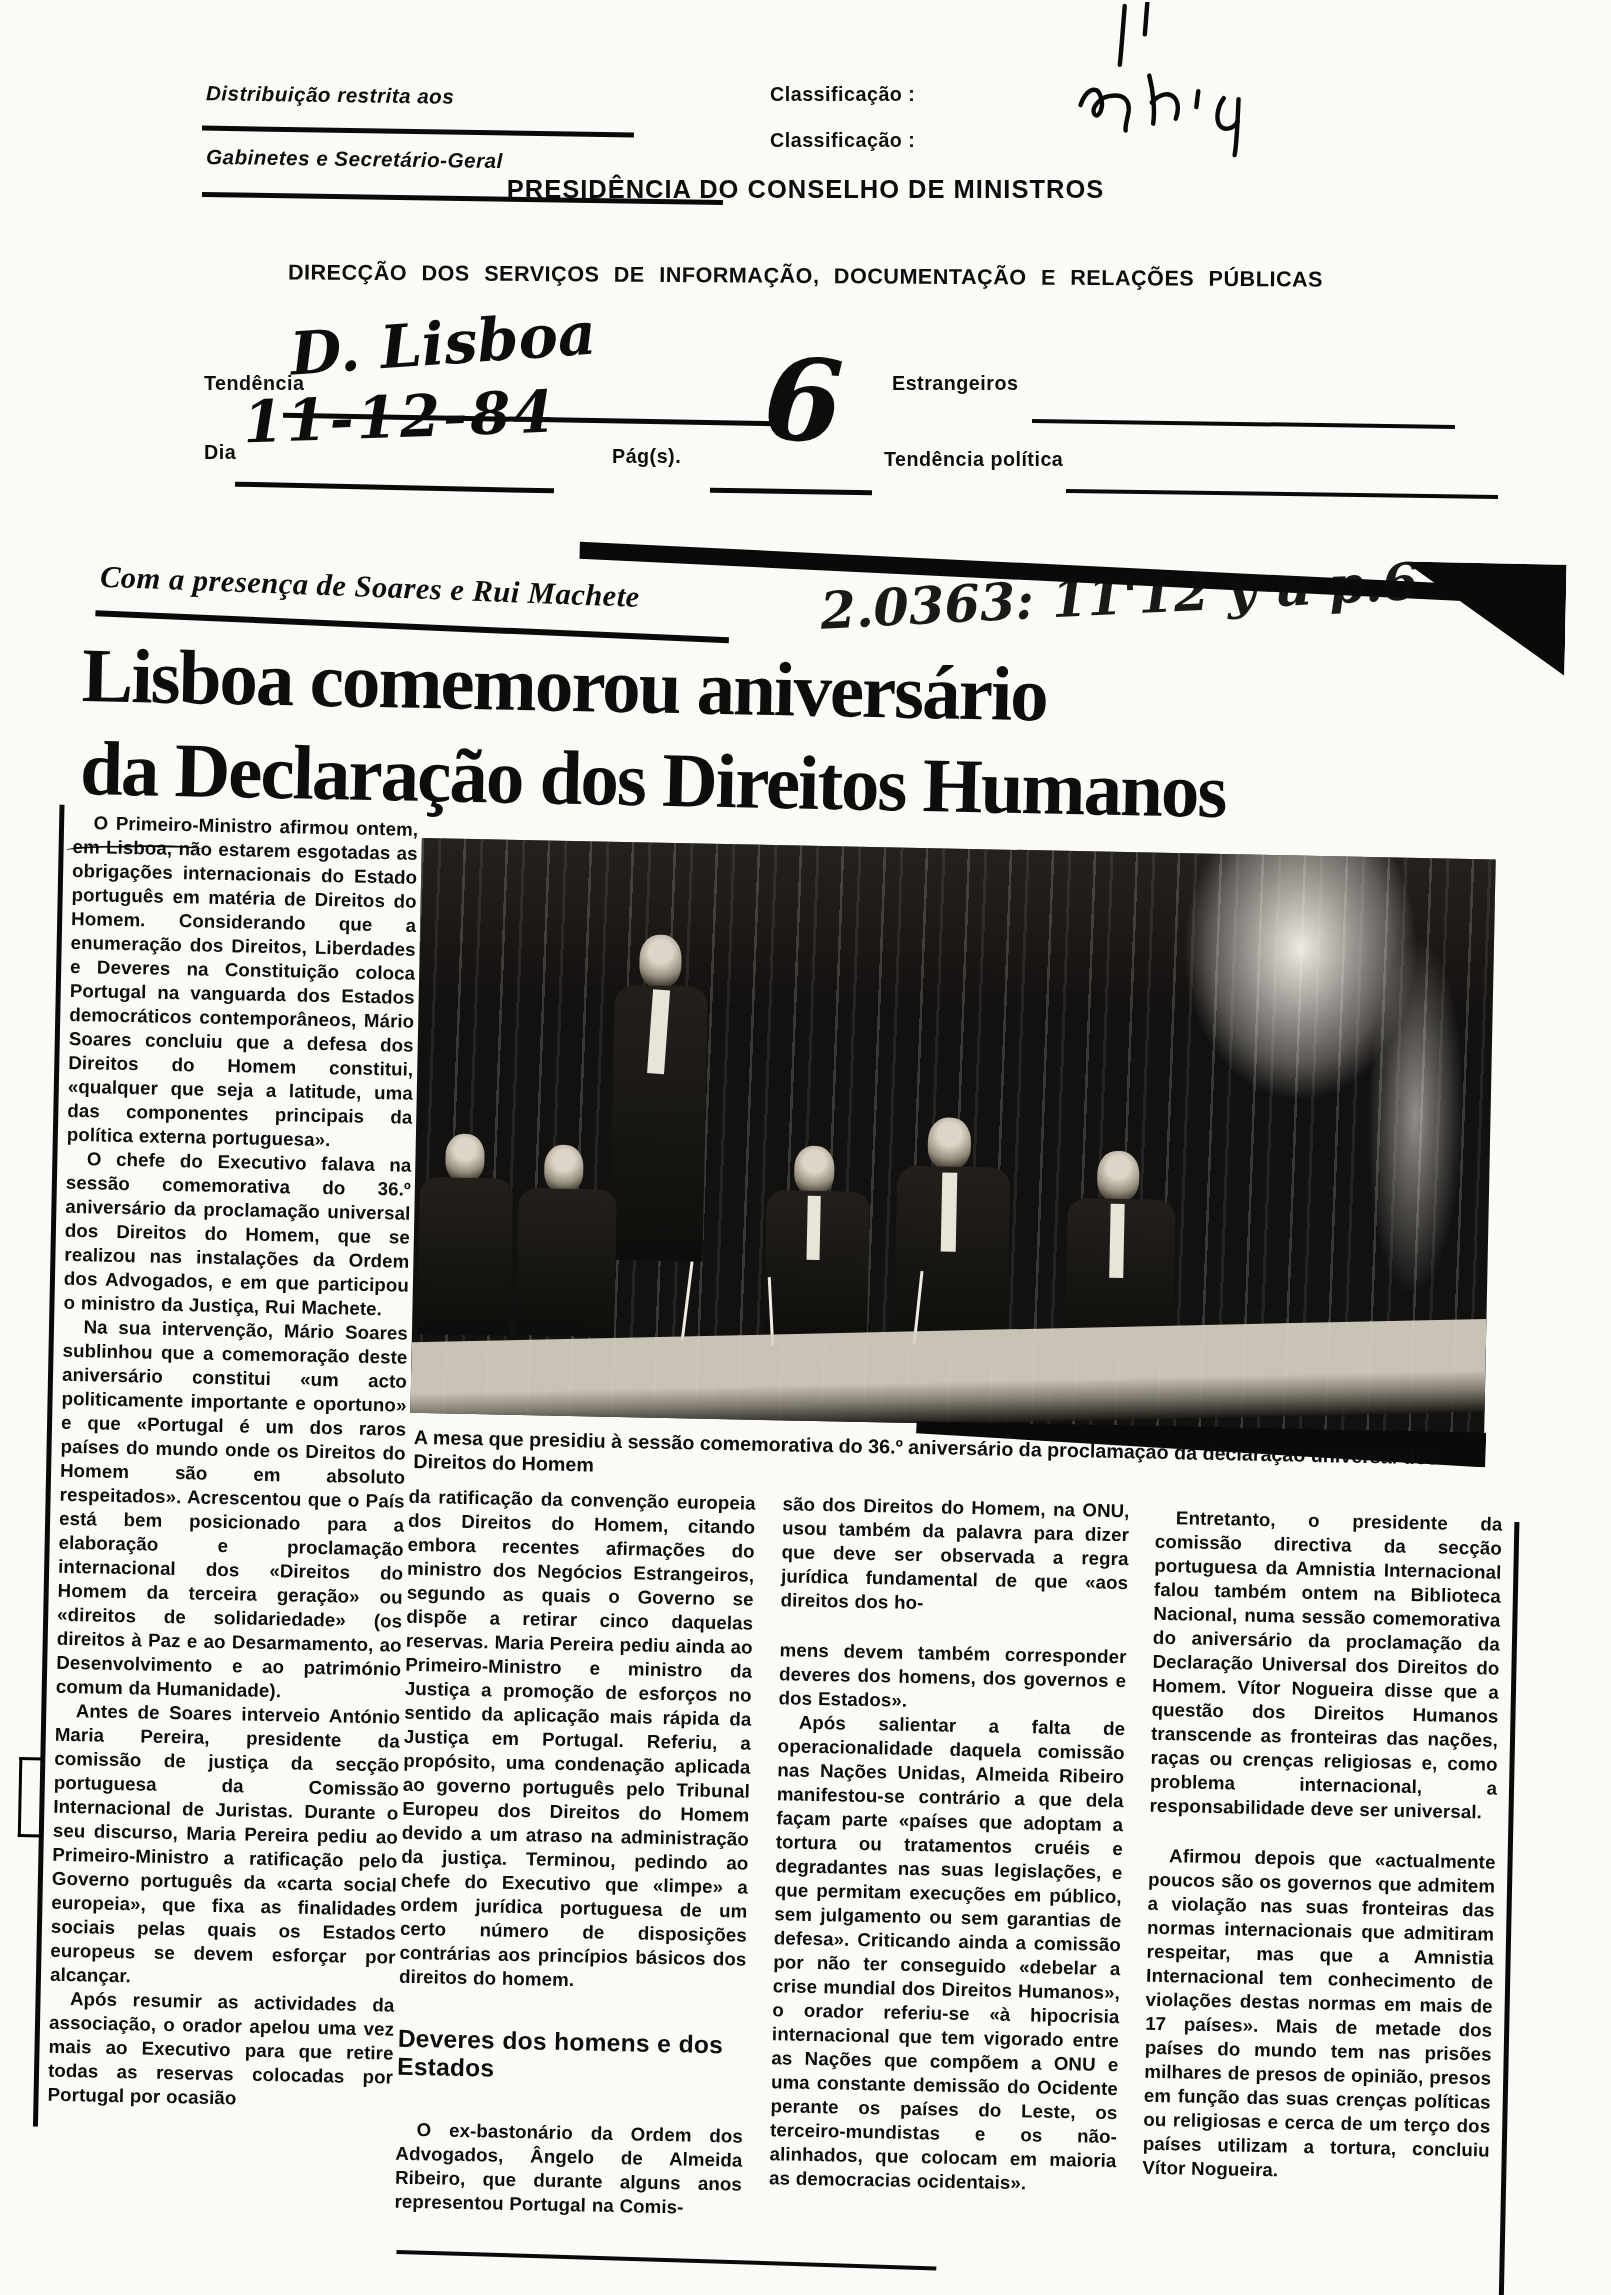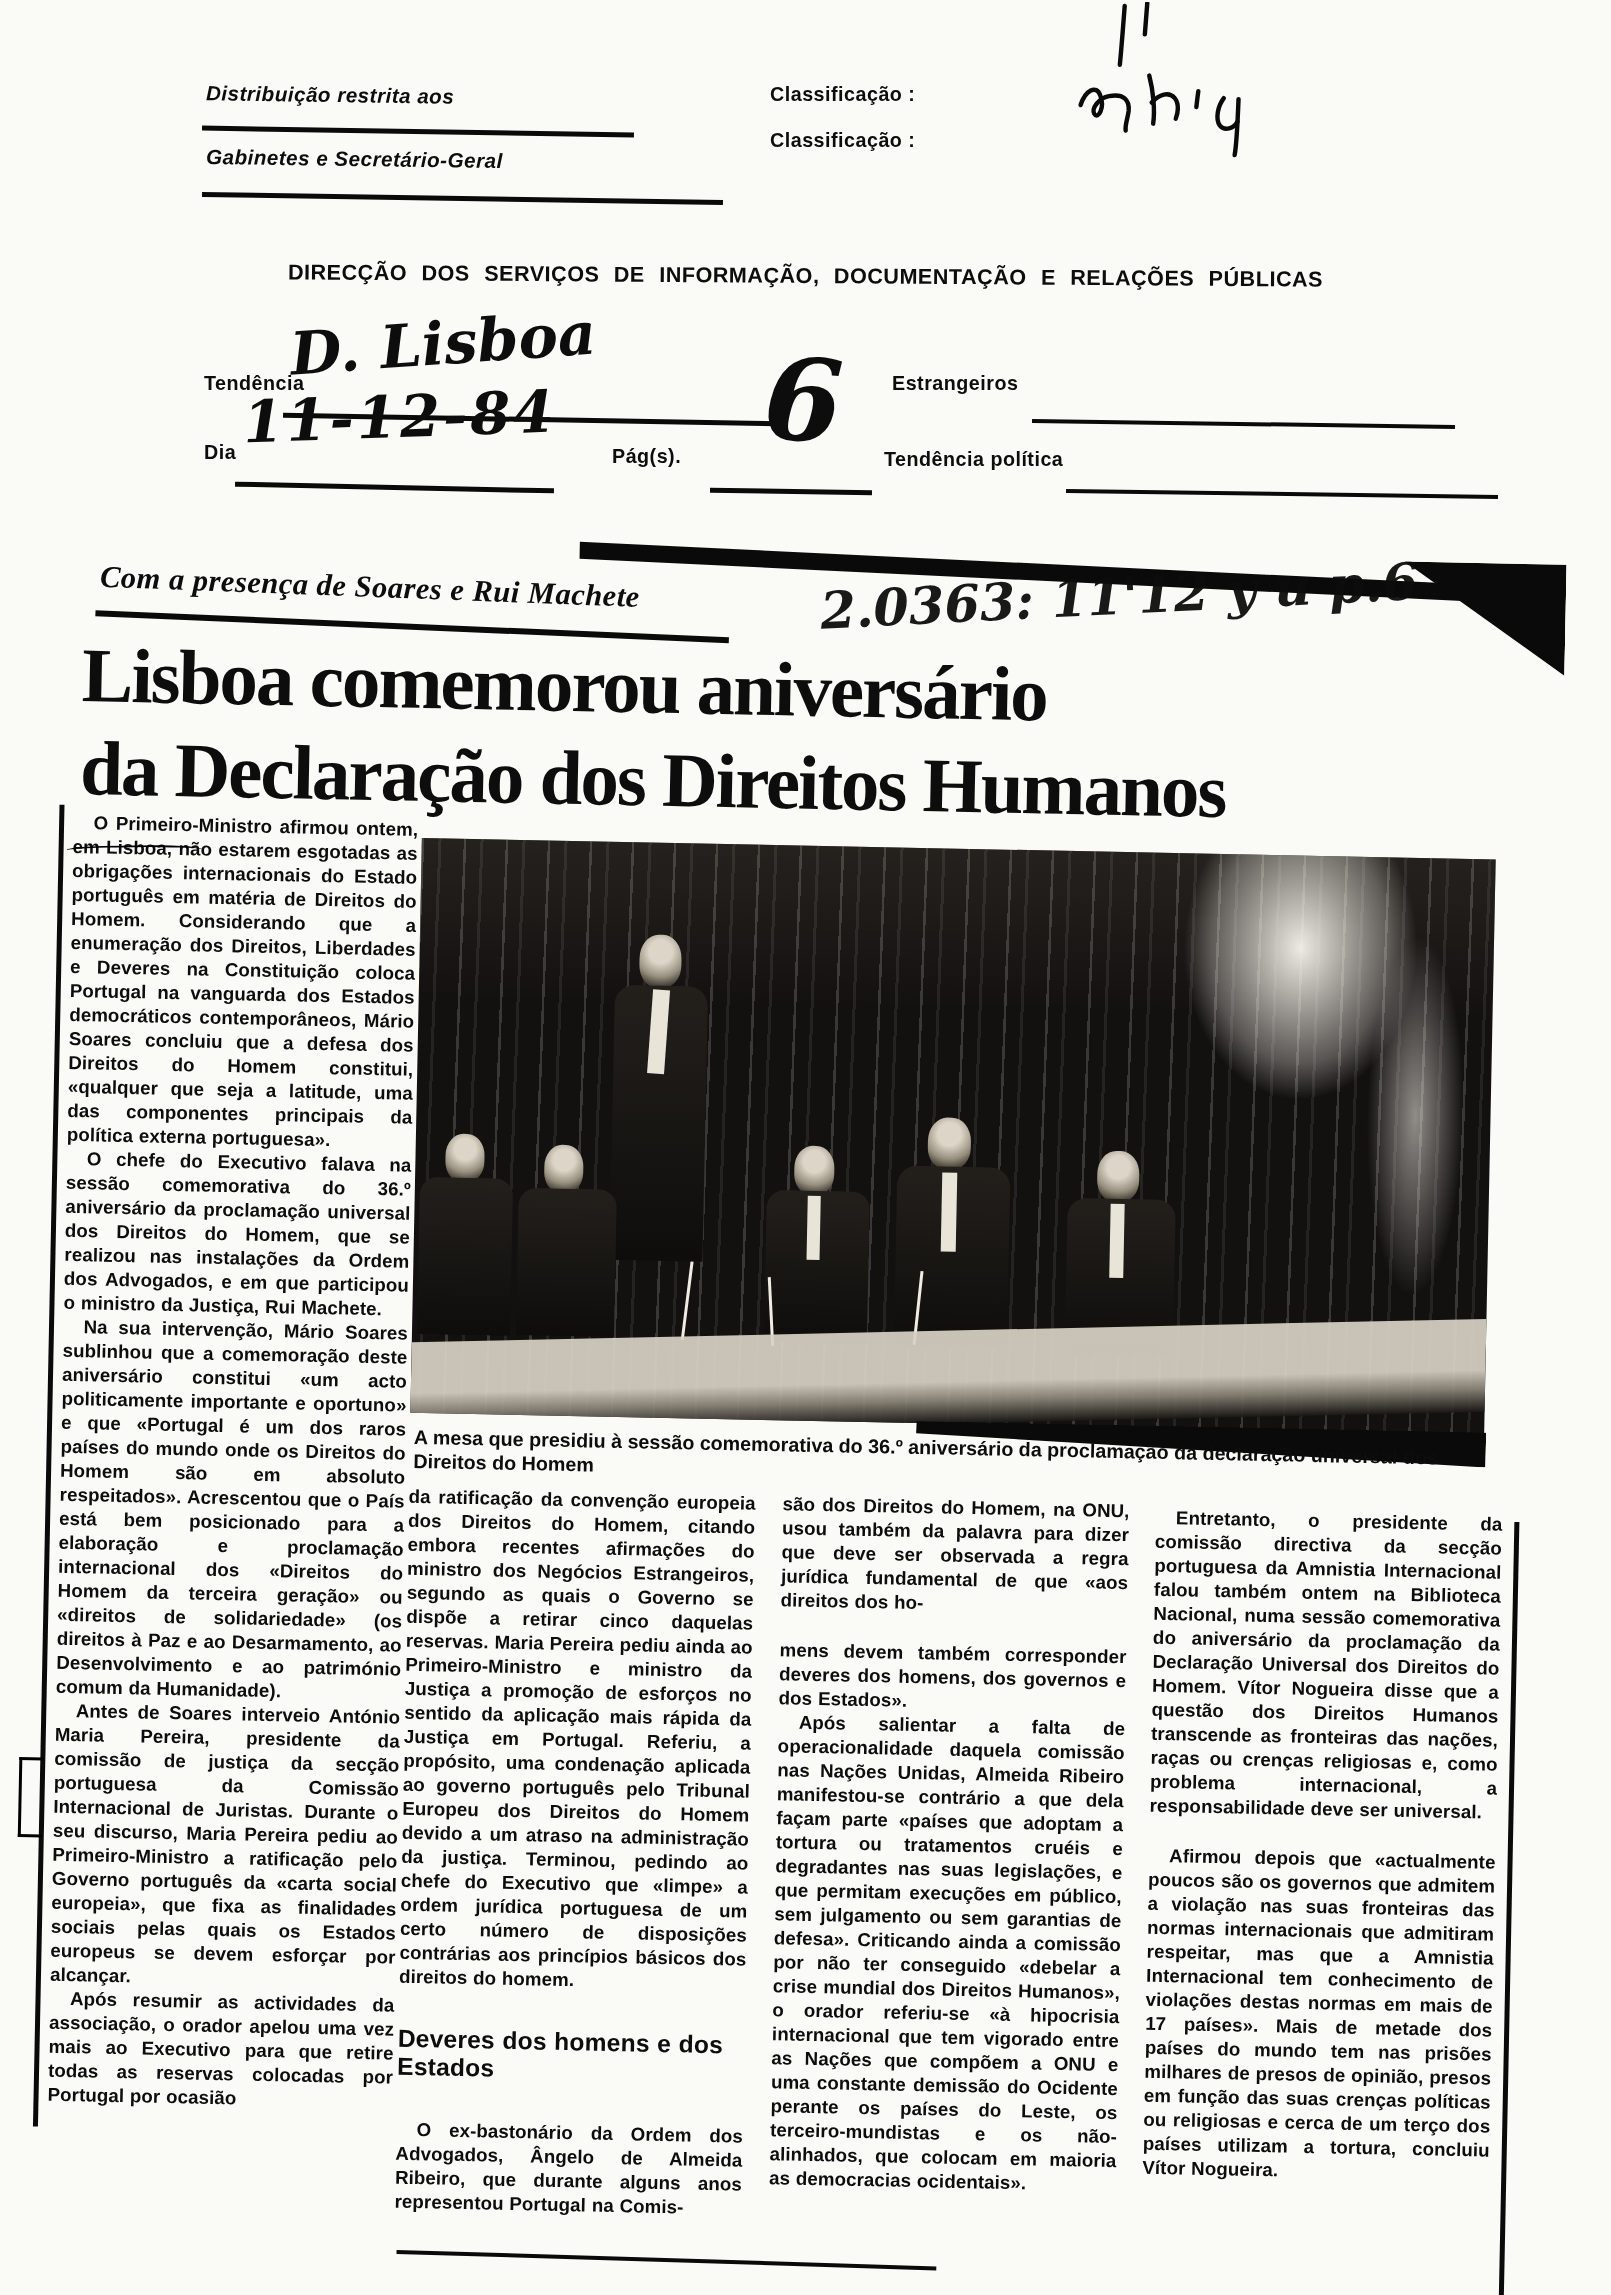--- a/index.html
+++ b/index.html
@@ -70,20 +70,21 @@
       <path d="M196 2 C194 30,192 52,191 66"></path>
       <path d="M60 210 C70 180,92 168,100 190 C110 215,96 240,88 228 C82 218,96 196,118 192 C148 186,160 200,158 222 C156 238,150 252,152 262"></path>
       <path d="M200 150 C208 180,212 220,208 248"></path>
       <path d="M205 205 C220 188,240 182,252 196 C262 208,258 228,254 238"></path>
       <path d="M300 182 C298 196,297 206,296 214"></path>
       <path d="M352 196 C340 212,334 238,344 252 C354 264,372 258,380 244"></path>
       <path d="M382 198 C380 248,378 292,374 312"></path>
     </svg>
   </div>
 
+  <div class="abs orgline" style="top:175px;font-size:25.5px;letter-spacing:1px;">PRESIDÊNCIA DO CONSELHO DE MINISTROS</div>
   <div class="abs orgline" style="top:263px;font-size:21.6px;letter-spacing:0.5px;word-spacing:7.9px;transform:rotate(0.4deg);">DIRECÇÃO DOS SERVIÇOS DE INFORMAÇÃO, DOCUMENTAÇÃO E RELAÇÕES PÚBLICAS</div>
 
   <div class="abs formlabel" style="left:204px;top:372px;">Tendência</div>
   <div class="abs hand" style="left:290px;top:314px;font-size:59px;transform:rotate(-4deg);">D. Lisboa</div>
   <div class="abs rule" style="left:283px;top:417px;width:496px;height:4.9px;transform:rotate(1deg);"></div>
   <div class="abs formlabel" style="left:892px;top:372px;">Estrangeiros</div>
   <div class="abs rule" style="left:1032px;top:422px;width:423px;height:4.4px;transform:rotate(0.8deg);"></div>
 
   <div class="abs formlabel" style="left:204px;top:441px;">Dia</div>
   <div class="abs hand" style="left:243px;top:388px;font-size:58px;transform:rotate(-2deg);letter-spacing:2.9px;">11-12-84</div>

